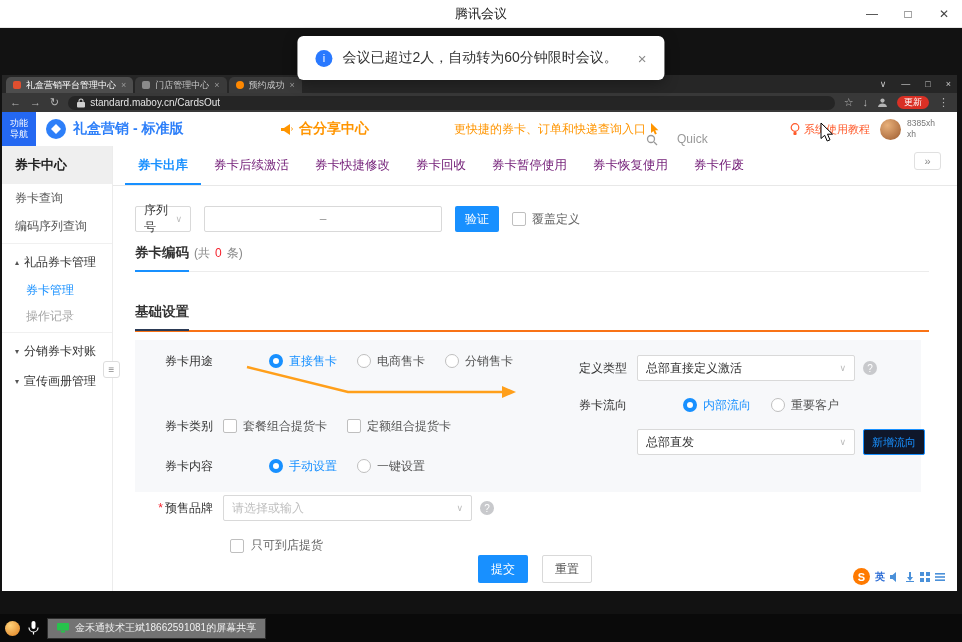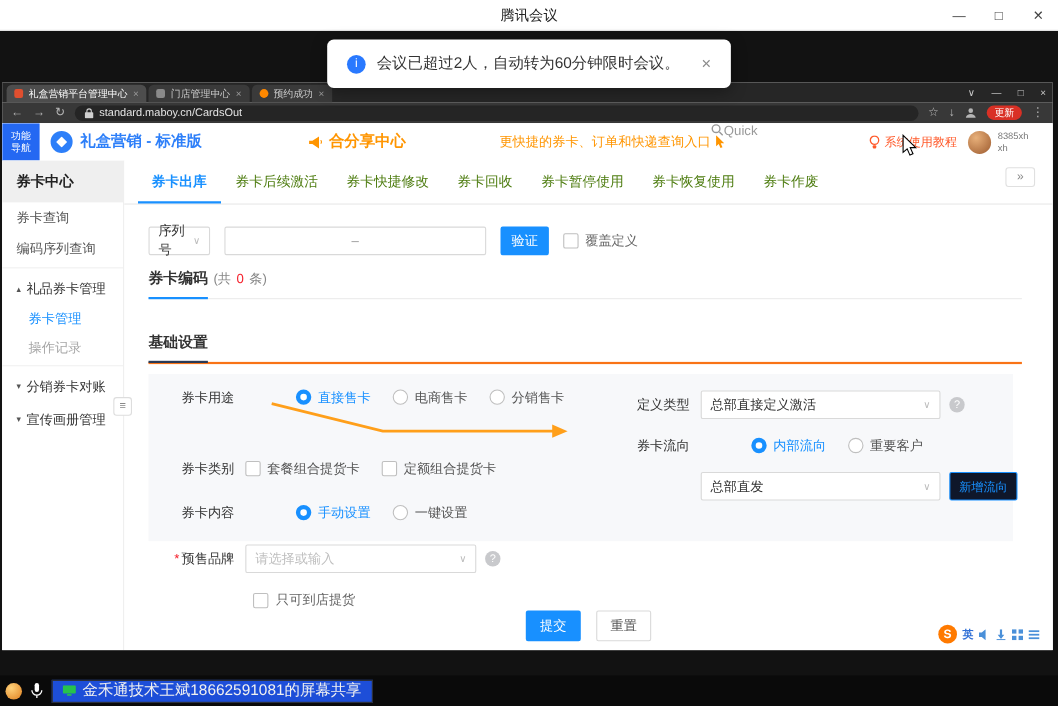--- a/index.html
+++ b/index.html
@@ -35,21 +35,21 @@
 
   
   .page { position:absolute; top:37px; left:0; right:0; bottom:0; background:#fff; overflow:hidden; }
   .pg-header { position:relative; height:34px; background:#fff; }
   .nav-toggle { position:absolute; left:0; top:0; width:34px; height:34px; background:#2468f2; color:#fff; font-size:9px; display:flex; flex-direction:column; align-items:center; justify-content:center; line-height:1.25; }
   .brand { position:absolute; left:44px; top:0; height:34px; display:flex; align-items:center; gap:7px; }
   .brand-logo { width:20px; height:20px; border-radius:50%; background:#2d7ff9; display:flex; align-items:center; justify-content:center; }
   .brand-name { color:#2d7ff9; font-weight:bold; font-size:14px; }
   .share-center { position:absolute; left:278px; top:0; height:34px; display:flex; align-items:center; gap:5px; color:#ff9500; font-weight:bold; font-size:14px; }
   .promo { position:absolute; left:452px; top:0; height:34px; display:flex; align-items:center; gap:4px; color:#ff9500; font-size:12px; }
-  .quick { position:absolute; left:644px; top:0; height:34px; display:flex; align-items:flex-start; gap:0; color:#999; font-size:12px; }
+  .quick { position:absolute; left:644px; top:0; height:34px; display:flex; align-items:flex-end; gap:19px; color:#999; font-size:12px; }
   .tutorial { position:absolute; left:788px; top:0; height:34px; display:flex; align-items:center; gap:4px; color:#ff5a2b; font-size:11px; }
   .userbox { position:absolute; left:878px; top:0; height:34px; display:flex; align-items:center; gap:6px; }
   .avatar { width:21px; height:21px; border-radius:50%; background:radial-gradient(circle at 35% 30%, #e8b07a, #9c5a2e); flex:none; }
   .user-lines { display:flex; flex-direction:column; font-size:8.5px; color:#777; line-height:1.25; }
 
   .pg-body { position:absolute; top:34px; left:0; right:0; bottom:0; display:flex; }
 
   
   .sidebar { width:111px; border-right:1px solid #ececec; position:relative; flex:none; background:#fff; }
   .sb-title { height:38px; background:#efefef; display:flex; align-items:center; padding-left:13px; font-size:13px; font-weight:bold; color:#222; }
@@ -58,21 +58,21 @@
   .sb-item.child { padding-left:24px; height:26px; }
   .sb-item.active { color:#1890ff; }
   .sb-item.muted { color:#a6a6a6; }
   .sb-div { height:1px; background:#f0f0f0; margin:3px 0; }
   .tri { font-size:8px; color:#555; }
   .sb-toggle { position:absolute; right:-8px; top:215px; width:17px; height:17px; background:#fff; border:1px solid #ddd; border-radius:3px; color:#888; font-size:10px; display:flex; align-items:center; justify-content:center; z-index:5; }
 
   
   .content { flex:1; position:relative; background:#fff; }
   .m-tabs { position:absolute; top:0; left:0; right:0; height:40px; border-bottom:1px solid #e8e8e8; display:flex; align-items:stretch; padding-left:12px; }
-  .m-tab { display:flex; align-items:center; padding:0 13px; font-size:12.5px; color:#4d7c0f; }
+  .m-tab { display:flex; align-items:center; padding:0 13px; font-size:12.5px; color:#701a75; }
   .m-tab.active { color:#1890ff; font-weight:bold; box-shadow:inset 0 -2px 0 #1890ff; }
   .expand-btn { position:absolute; right:16px; top:6px; width:27px; height:18px; border:1px solid #e0e0e0; border-radius:3px; color:#888; font-size:11px; display:flex; align-items:center; justify-content:center; background:#fff; }
 
   .sel { height:26px; border:1px solid #d9d9d9; border-radius:2px; background:#fff; display:flex; align-items:center; justify-content:space-between; padding:0 8px; font-size:12px; color:#333; }
   .sel .chev { color:#bbb; font-size:9px; margin-left:6px; }
   .sel.ph { color:#bfbfbf; }
   .inputbox { height:26px; border:1px solid #d9d9d9; border-radius:2px; background:#fff; display:flex; align-items:center; justify-content:center; font-size:12px; color:#999; }
   .btn-primary { background:#1890ff; color:#fff; border:none; border-radius:2px; font-size:12px; height:26px; padding:0 10px; display:flex; align-items:center; justify-content:center; }
   .btn-default { background:#fff; color:#555; border:1px solid #d9d9d9; border-radius:2px; font-size:12px; height:28px; padding:0 12px; display:flex; align-items:center; justify-content:center; }
   .btn-outline-blue { background:#0f172a; color:#1890ff; border:1px solid #1890ff; border-radius:2px; font-size:11px; height:26px; padding:0 8px; display:flex; align-items:center; white-space:nowrap; }
@@ -103,21 +103,21 @@
   .row-pickup { position:absolute; top:391px; left:117px; display:flex; align-items:center; gap:7px; font-size:12px; color:#666; }
   .footer-row { position:absolute; bottom:8px; left:0; right:0; display:flex; justify-content:center; gap:14px; }
 
   .ext-bar { position:absolute; right:12px; bottom:6px; display:flex; align-items:center; gap:5px; }
   .ext-logo { width:17px; height:17px; border-radius:50%; background:#ff7a00; color:#fff; font-weight:bold; font-size:11px; display:flex; align-items:center; justify-content:center; }
   .ext-lang { color:#2f6fd6; font-size:10px; font-weight:bold; }
 
   
   .taskbar { position:absolute; left:0; bottom:0; width:100%; height:28px; background:#0a0a0a; display:flex; align-items:center; gap:8px; padding-left:5px; }
   .tb-avatar { width:15px; height:15px; border-radius:50%; background:radial-gradient(circle at 35% 30%, #ffd27a, #e07f1f); flex:none; }
-  .share-pill { background:#1d4ed8; border:1px solid #2e2e2e; height:21px; display:flex; align-items:center; gap:6px; padding:0 9px; color:#f0f0f0; font-size:14px; white-space:nowrap; }
+  .share-pill { background:#737373; border:1px solid #2e2e2e; height:21px; display:flex; align-items:center; gap:6px; padding:0 9px; color:#f0f0f0; font-size:10px; white-space:nowrap; }
 
   .overlay { position:absolute; top:0; left:0; width:962px; height:642px; pointer-events:none; z-index:60; }
 </style>
 </head>
 <body>
 
 <div class="stage">
 
   <div class="titlebar">
     <span>腾讯会议</span>
@@ -370,21 +370,21 @@
                 <span>总部直发</span>
                 <span class="chev">∨</span>
               </div>
               <div class="btn-outline-blue" style="margin-left:8px;">新增流向</div>
             </div>
 
           </div>
 
           <div class="row-brand">
             <span class="flabel" style="width:78px;"><span class="req">*</span><span>预售品牌</span></span>
-            <div class="sel ph" style="width:210px;">
+            <div class="sel ph" style="width:249px;">
               <span>请选择或输入</span>
               <span class="chev">∨</span>
             </div>
             <span class="qicon" style="margin-left:8px;">?</span>
           </div>
 
           <div class="row-pickup">
             <span class="cb"></span>
             <span>只可到店提货</span>
           </div>

